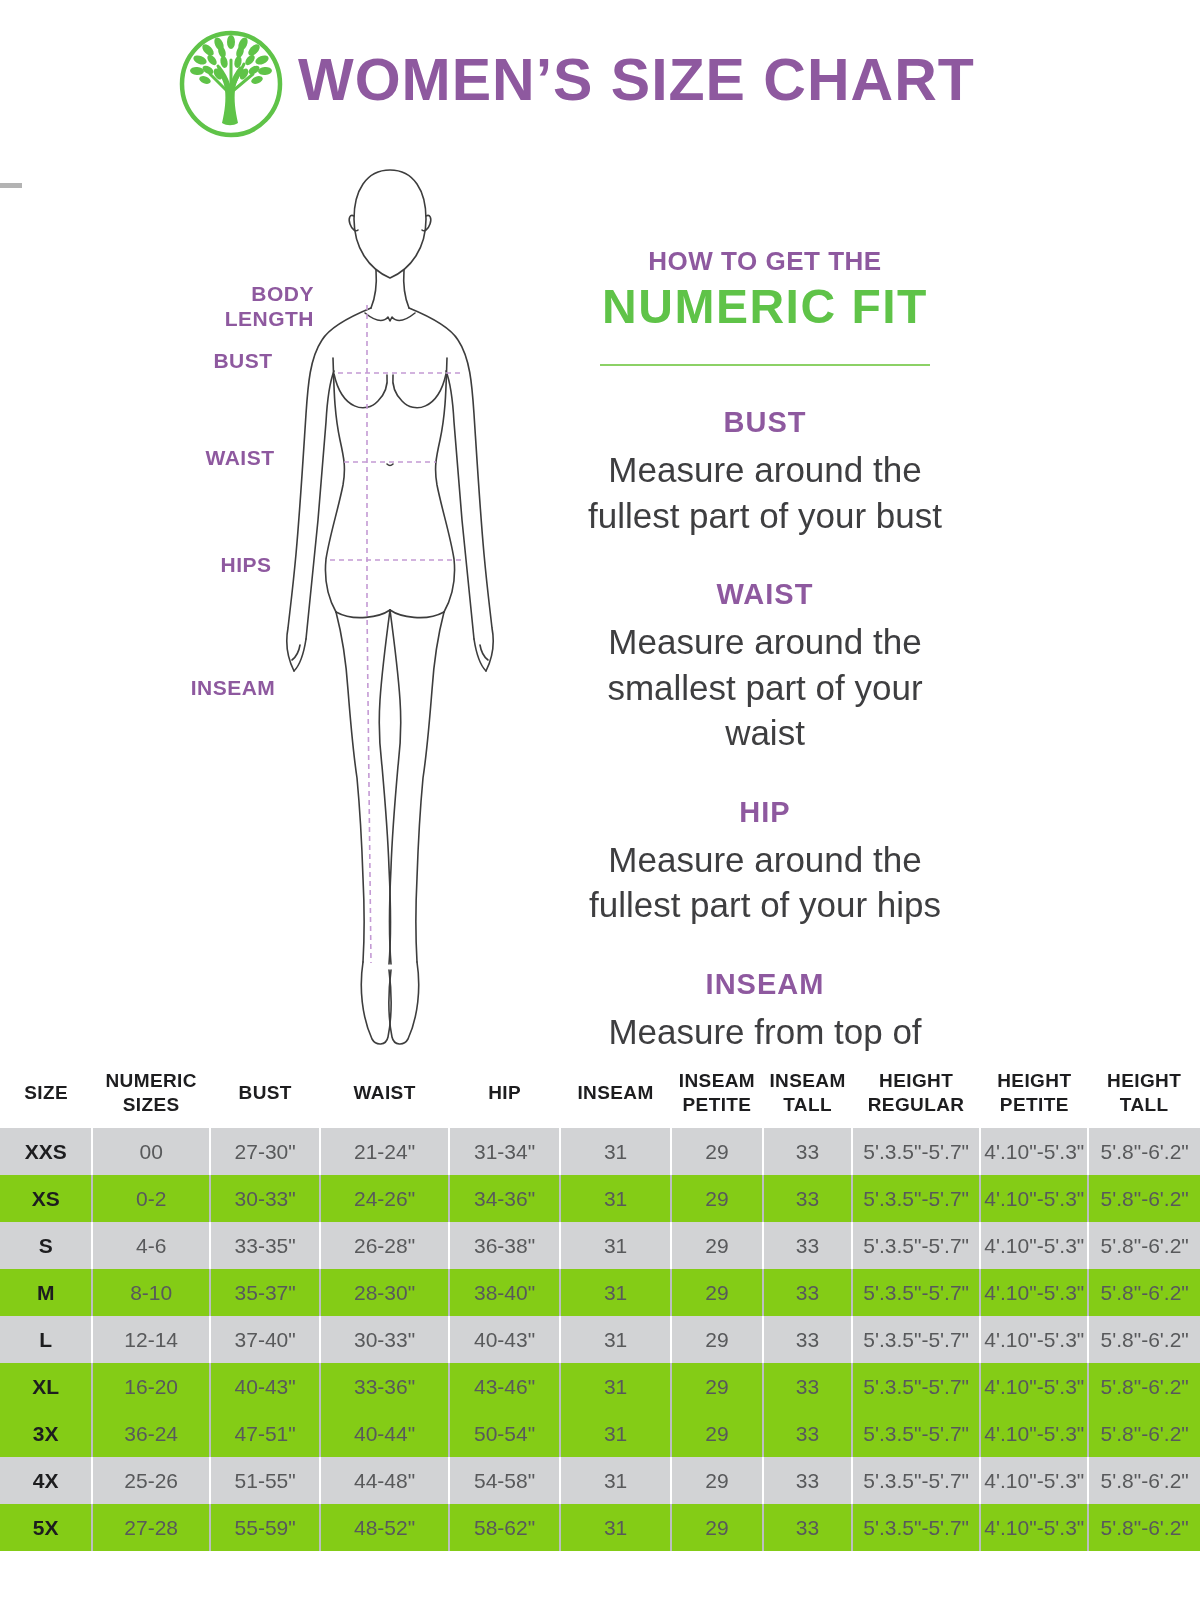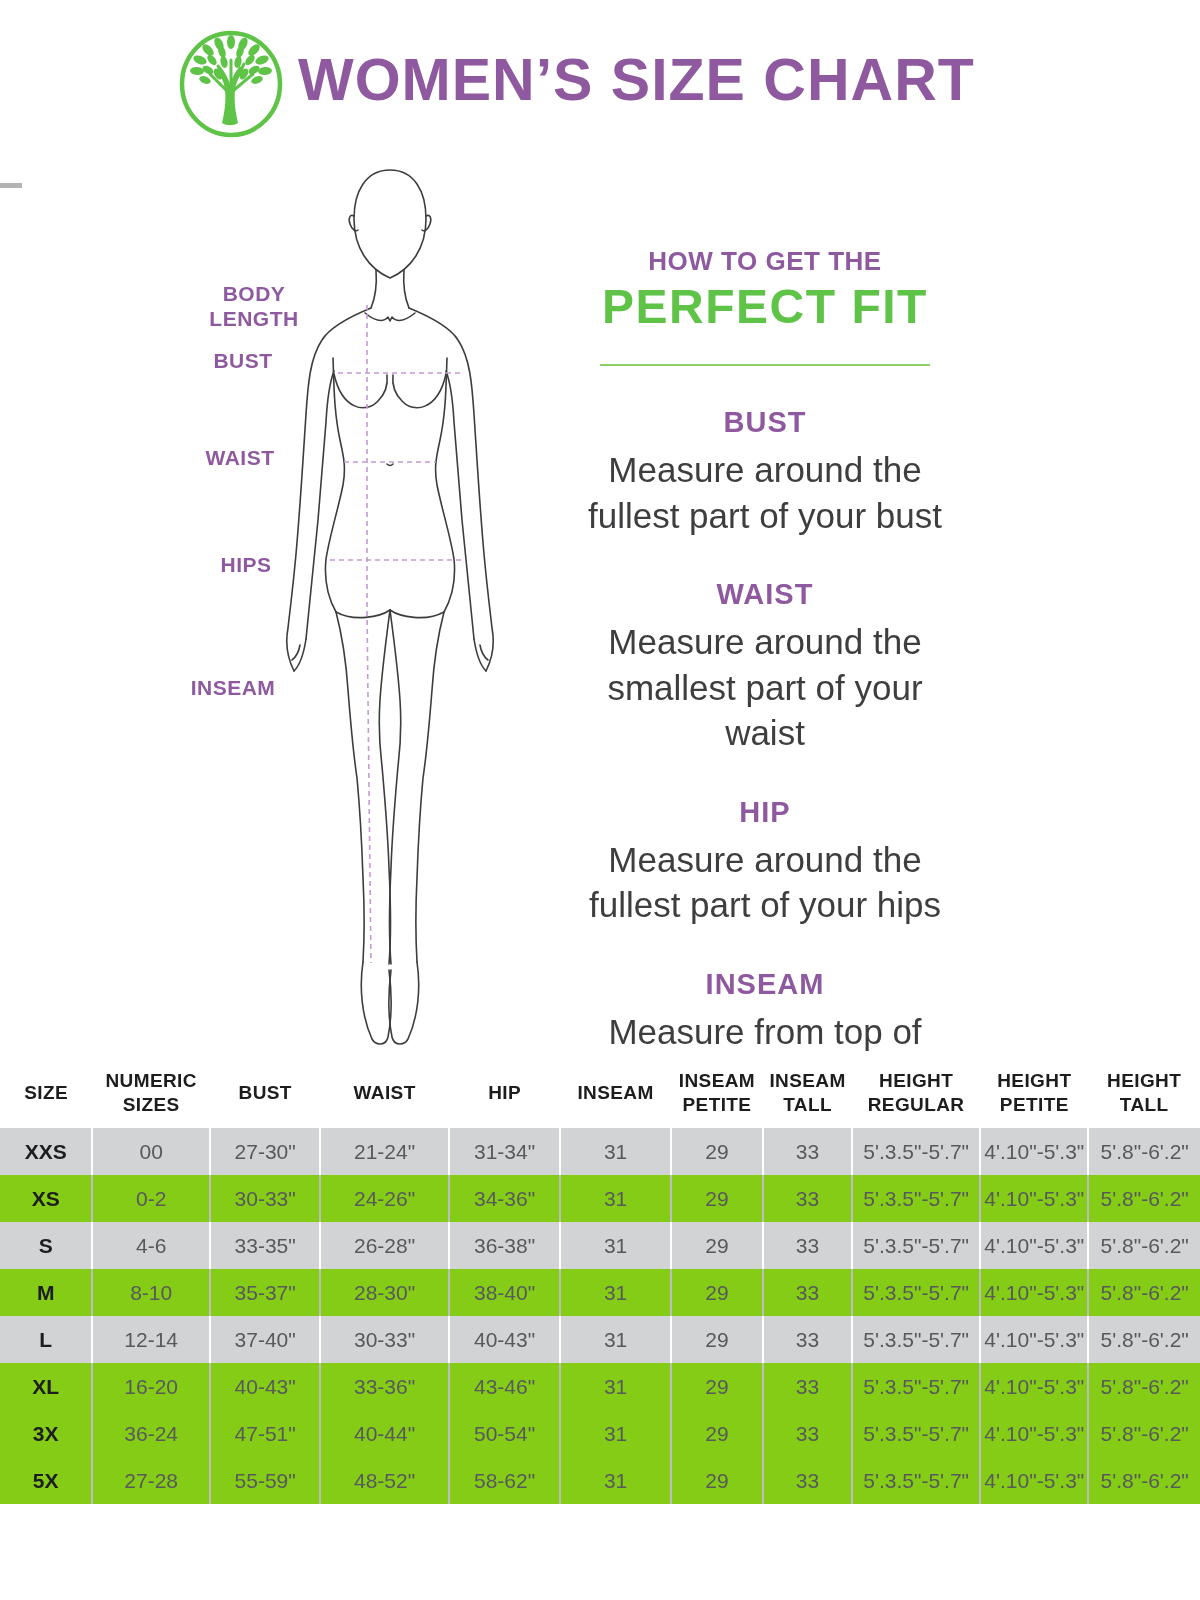--- a/index.html
+++ b/index.html
@@ -18,21 +18,21 @@
   }
   .edge-tick { position:absolute; left:0; top:183px; width:22px; height:5px; background:#b3b3b3; }
 
   
   .croquis { position:absolute; left:230px; top:160px; width:320px; height:900px; }
   .fig-label {
     position:absolute; width:140px; text-align:center;
     color:#8e599f; font-weight:700; font-size:21px; letter-spacing:0.5px;
     line-height:1.18; white-space:pre-line;
   }
-  .fl-bodylength { left:184px; top:282px; }
+  .fl-bodylength { left:174px; top:282px;text-align:right; }
   .fl-bust       { left:173px; top:349px; }
   .fl-waist      { left:170px; top:446px; }
   .fl-hips       { left:176px; top:553px; }
   .fl-inseam     { left:163px; top:676px; }
 
   
   .guide { position:absolute; left:580px; top:246px; width:370px; text-align:center; }
   .guide-title-1 { font-size:26px; font-weight:700; color:#8e599f; letter-spacing:0.5px; }
   .guide-title-2 { font-size:48px; font-weight:700; color:#5fc348; letter-spacing:1.5px; margin-top:2px; }
   .guide-rule { width:330px; height:2px; background:#8cd166; margin:30px auto 0 auto; }
@@ -162,21 +162,21 @@
 
   <div class="fig-label fl-bodylength">BODY
 LENGTH</div>
   <div class="fig-label fl-bust">BUST</div>
   <div class="fig-label fl-waist">WAIST</div>
   <div class="fig-label fl-hips">HIPS</div>
   <div class="fig-label fl-inseam">INSEAM</div>
 
   <div class="guide">
     <div class="guide-title-1">HOW TO GET THE</div>
-    <div class="guide-title-2">PERFECT FIT</div>
+    <div class="guide-title-2">NUMERIC FIT</div>
     <div class="guide-rule"></div>
 
     <div class="guide-section">
       <div class="guide-heading">BUST</div>
       <div class="guide-text">Measure around the
 fullest part of your bust</div>
     </div>
     <div class="guide-section">
       <div class="guide-heading">WAIST</div>
       <div class="guide-text">Measure around the
@@ -315,20 +315,33 @@
             <td>47-51"</td>
             <td>40-44"</td>
             <td>50-54"</td>
             <td>31</td>
             <td>29</td>
             <td>33</td>
             <td>5'.3.5"-5'.7"</td>
             <td>4'.10"-5'.3"</td>
             <td>5'.8"-6'.2"</td>
           </tr>
+          <tr class="shaded">
+            <td>4X</td>
+            <td>25-26</td>
+            <td>51-55"</td>
+            <td>44-48"</td>
+            <td>54-58"</td>
+            <td>31</td>
+            <td>29</td>
+            <td>33</td>
+            <td>5'.3.5"-5'.7"</td>
+            <td>4'.10"-5'.3"</td>
+            <td>5'.8"-6'.2"</td>
+          </tr>
           <tr class="plain">
             <td>5X</td>
             <td>27-28</td>
             <td>55-59"</td>
             <td>48-52"</td>
             <td>58-62"</td>
             <td>31</td>
             <td>29</td>
             <td>33</td>
             <td>5'.3.5"-5'.7"</td>

